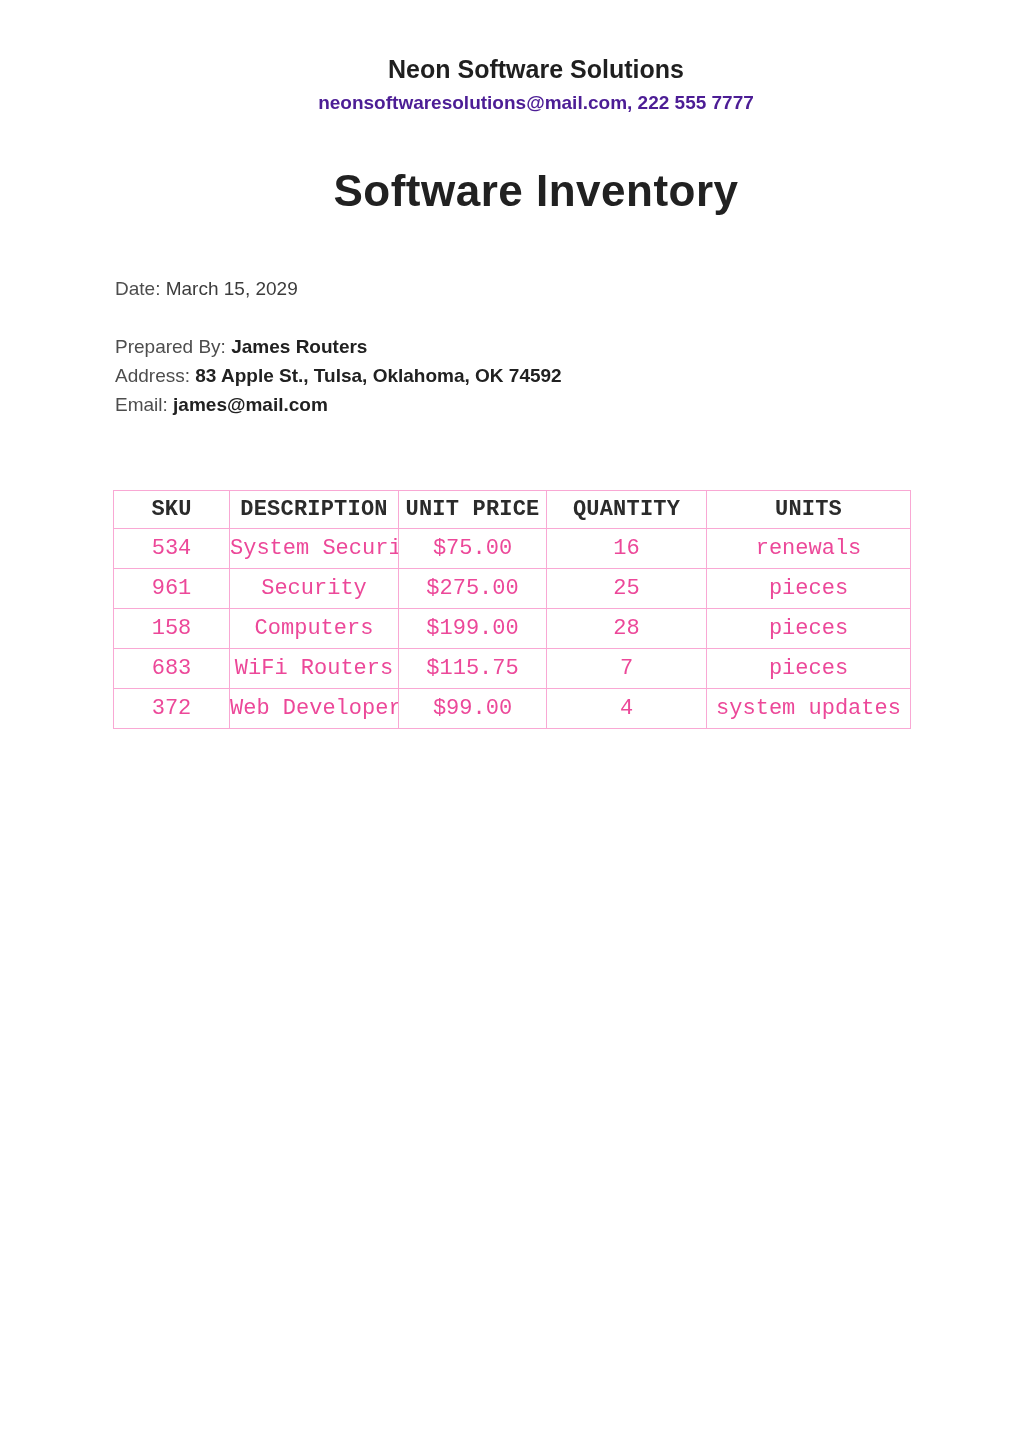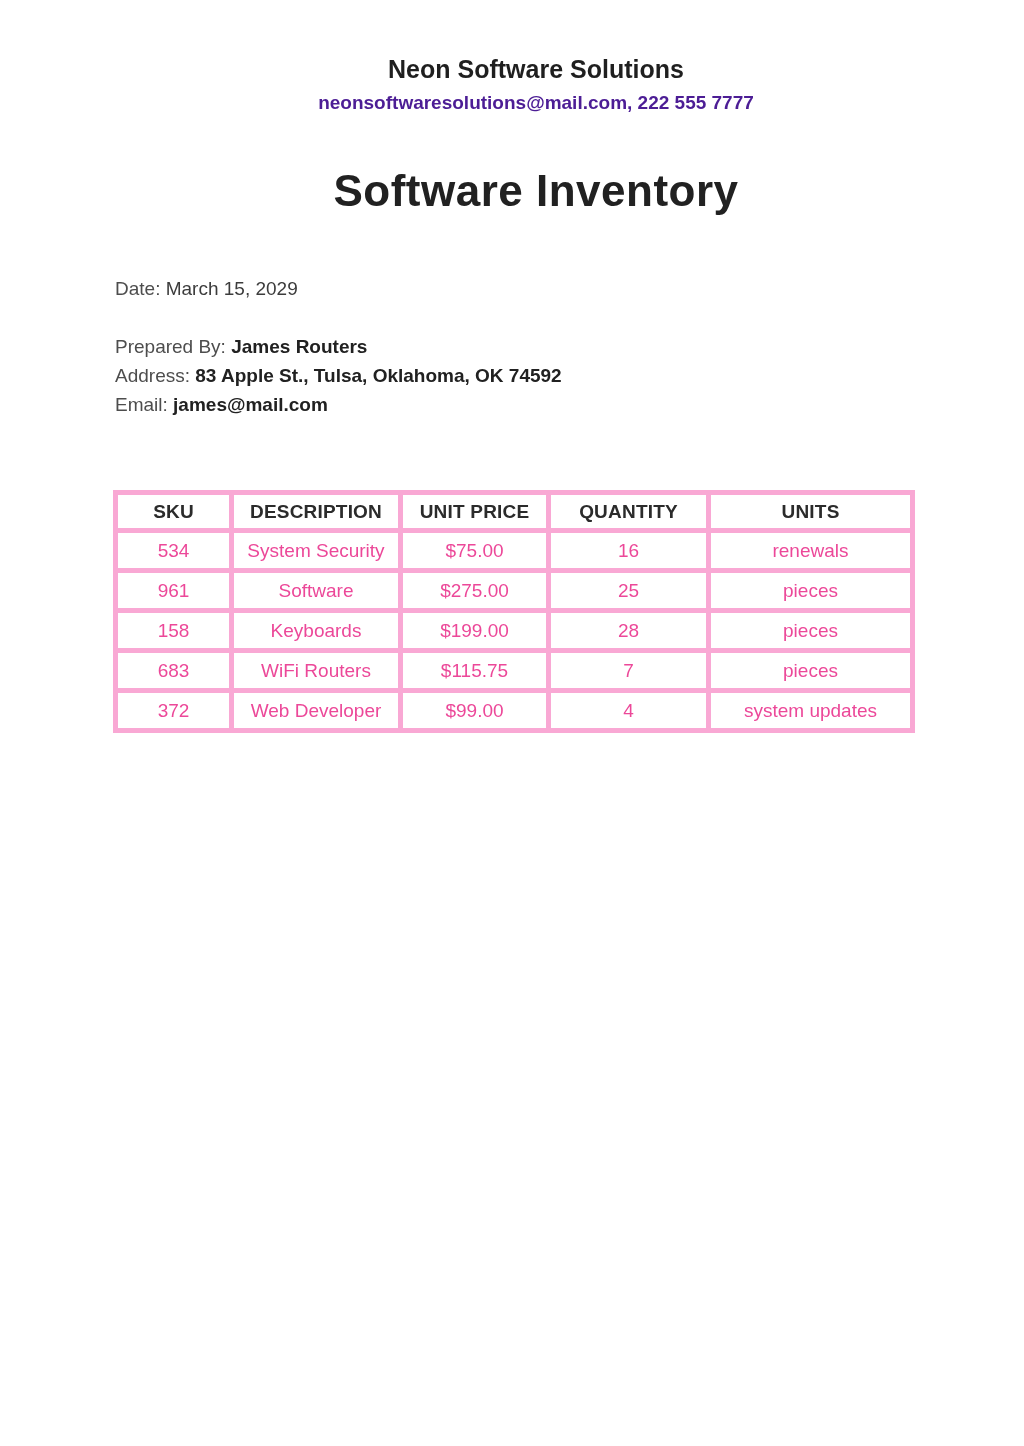--- a/index.html
+++ b/index.html
@@ -56,26 +56,27 @@
   .table-wrap {
     margin: 71px 0 0 113px;
     width: 797px;
   }
   table.inventory {
     width: 797px;
     border-collapse: collapse;
     table-layout: fixed;
   }
   table.inventory th, table.inventory td {
-    border: 5px solid #f9a8d4;
+    border: 1px solid #f9a8d4;
     text-align: center;
     vertical-align: middle;
-    font-size: 19px;
+    font-size: 22px;
     overflow: hidden;
     white-space: nowrap;
+    font-family: Liberation Mono, monospace;
   }
   table.inventory th {
     height: 38px;
     font-weight: bold;
     color: #2b2b2b;
     letter-spacing: 0.2px;
   }
   table.inventory td {
     height: 40px;
     font-weight: normal;
@@ -133,28 +134,28 @@
       <tbody>
           <tr>
             <td>534</td>
             <td>System Security</td>
             <td>$75.00</td>
             <td>16</td>
             <td>renewals</td>
           </tr>
           <tr>
             <td>961</td>
-            <td>Software</td>
+            <td>Security</td>
             <td>$275.00</td>
             <td>25</td>
             <td>pieces</td>
           </tr>
           <tr>
             <td>158</td>
-            <td>Keyboards</td>
+            <td>Computers</td>
             <td>$199.00</td>
             <td>28</td>
             <td>pieces</td>
           </tr>
           <tr>
             <td>683</td>
             <td>WiFi Routers</td>
             <td>$115.75</td>
             <td>7</td>
             <td>pieces</td>

